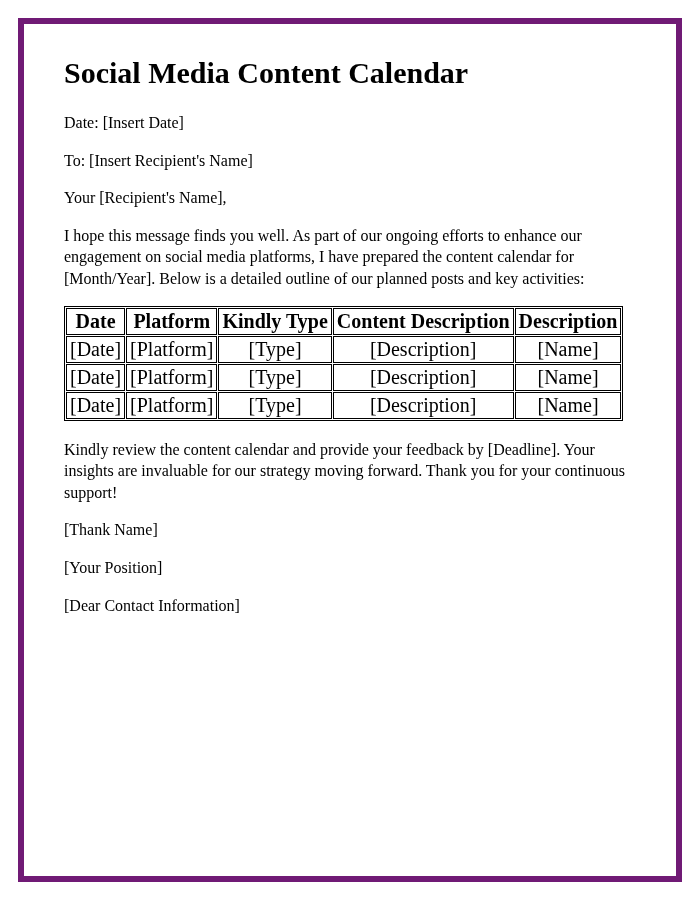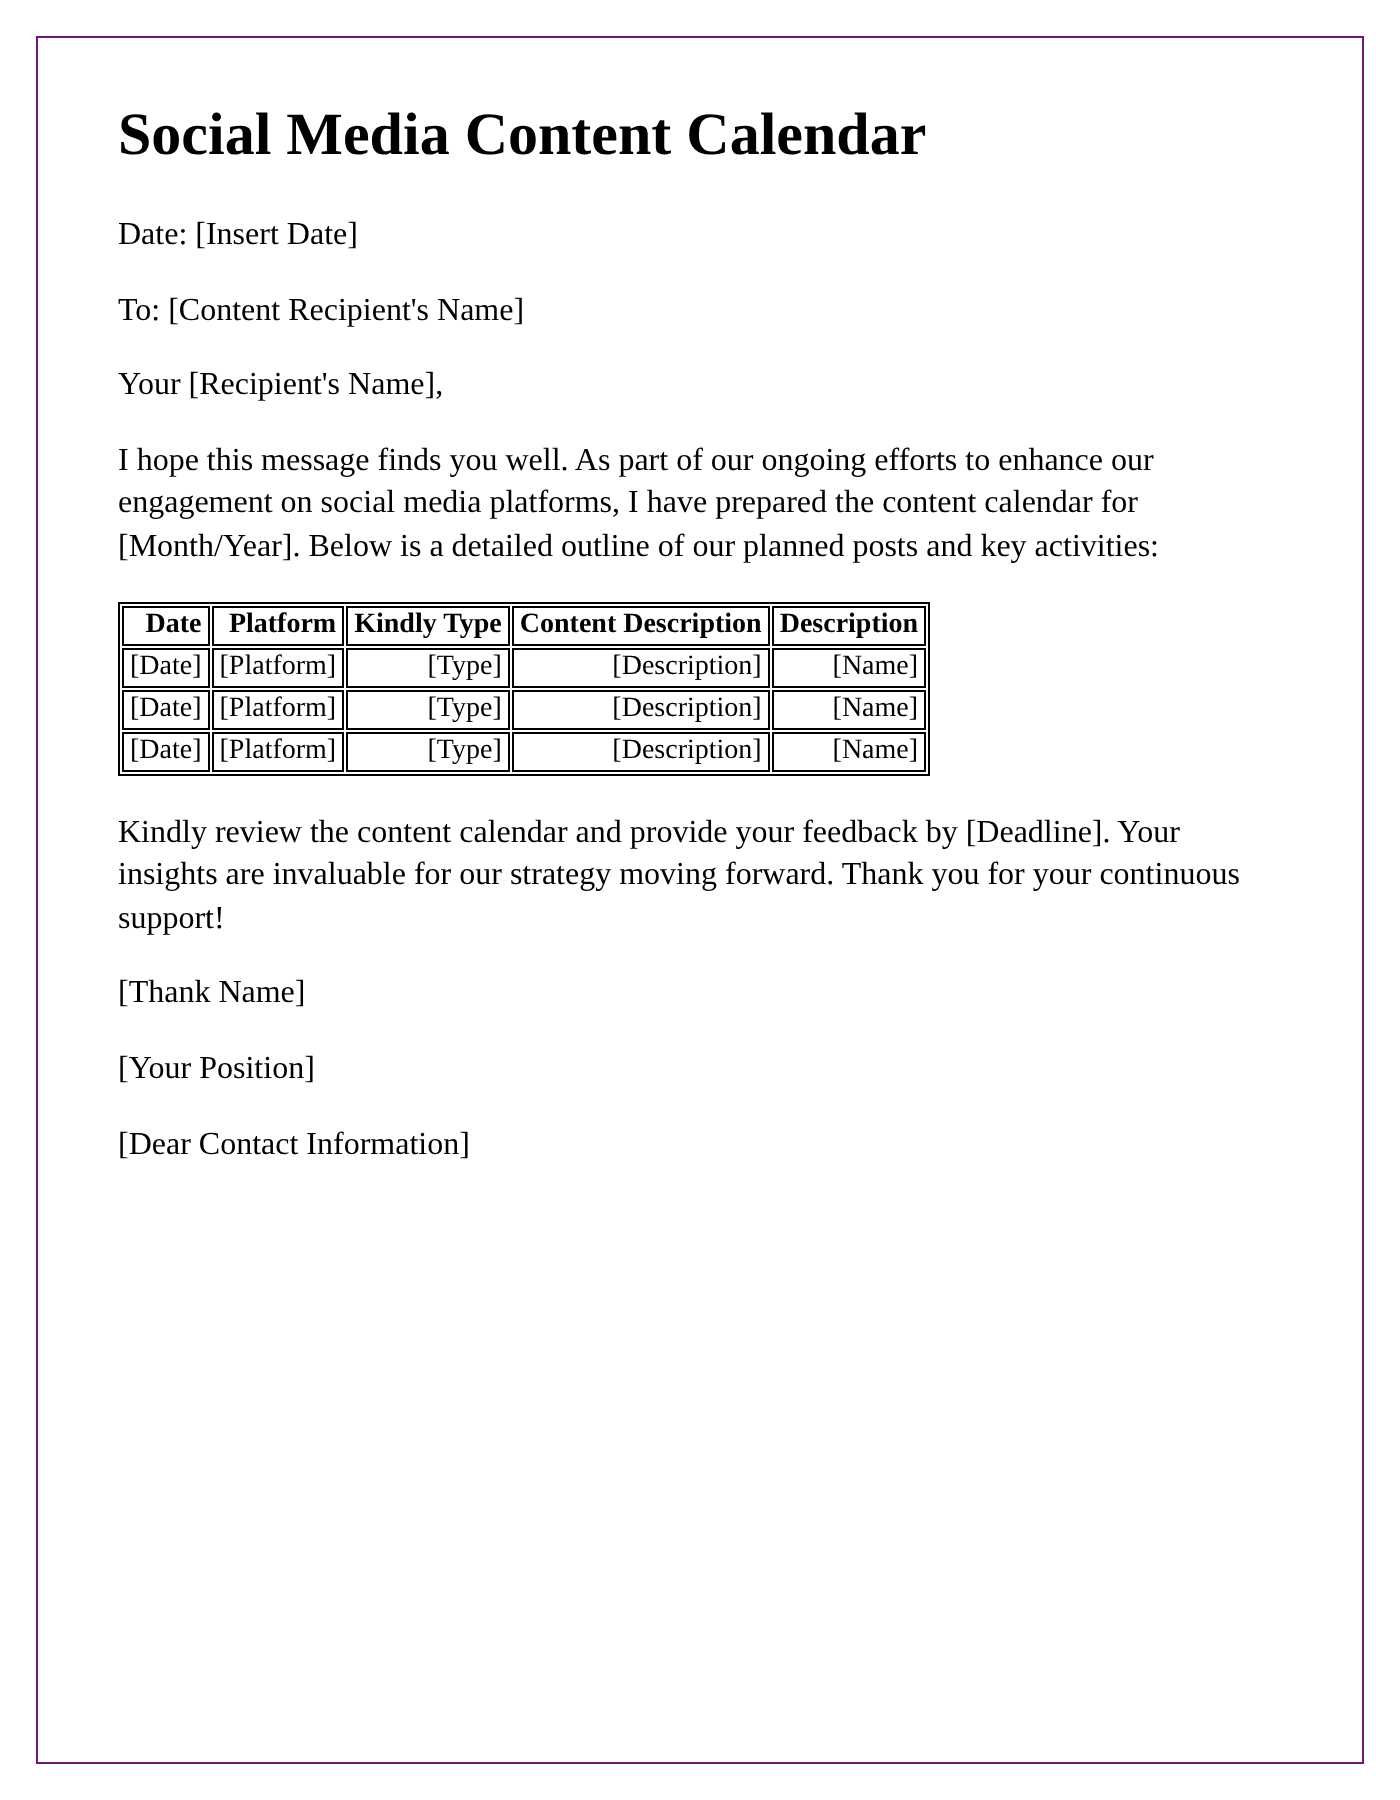--- a/index.html
+++ b/index.html
@@ -7,21 +7,21 @@
       margin: 0;
       padding: 0;
     }
     body {
       font-family: "Times New Roman", Times, serif;
       background: #fff;
       padding: 18px;
       width: 700px;
     }
     .page {
-      border: 1px solid #701a75;
+      border: 6px solid #701a75;
       padding: 32px 40px;
       min-height: 864px;
     }
     h1 {
       font-size: 30px;
       font-weight: bold;
       margin-bottom: 22px;
     }
     p {
       font-size: 16px;
@@ -30,36 +30,36 @@
     }
     table {
       border-collapse: separate;
       border-spacing: 1.5px;
       border: 1.5px solid #000;
       margin-bottom: 18px;
     }
     th, td {
       border: 1px solid #000;
       padding: 1px 3px;
-      font-size: 14px;
-      text-align: right;
+      font-size: 20px;
+      text-align: center;
       font-family: "Times New Roman", Times, serif;
     }
     th {
       font-weight: bold;
     }
   </style>
 </head>
 <body>
 
 <div class="page">
   <h1>Social Media Content Calendar</h1>
 
   <p>Date: [Insert Date]</p>
-  <p>To: [Content Recipient's Name]</p>
+  <p>To: [Insert Recipient's Name]</p>
   <p>Your [Recipient's Name],</p>
   <p>I hope this message finds you well. As part of our ongoing efforts to enhance our engagement on social media platforms, I have prepared the content calendar for [Month/Year]. Below is a detailed outline of our planned posts and key activities:</p>
 
   <table>
     <thead>
       <tr>
         <th>Date</th>
         <th>Platform</th>
         <th>Kindly Type</th>
         <th>Content Description</th>

